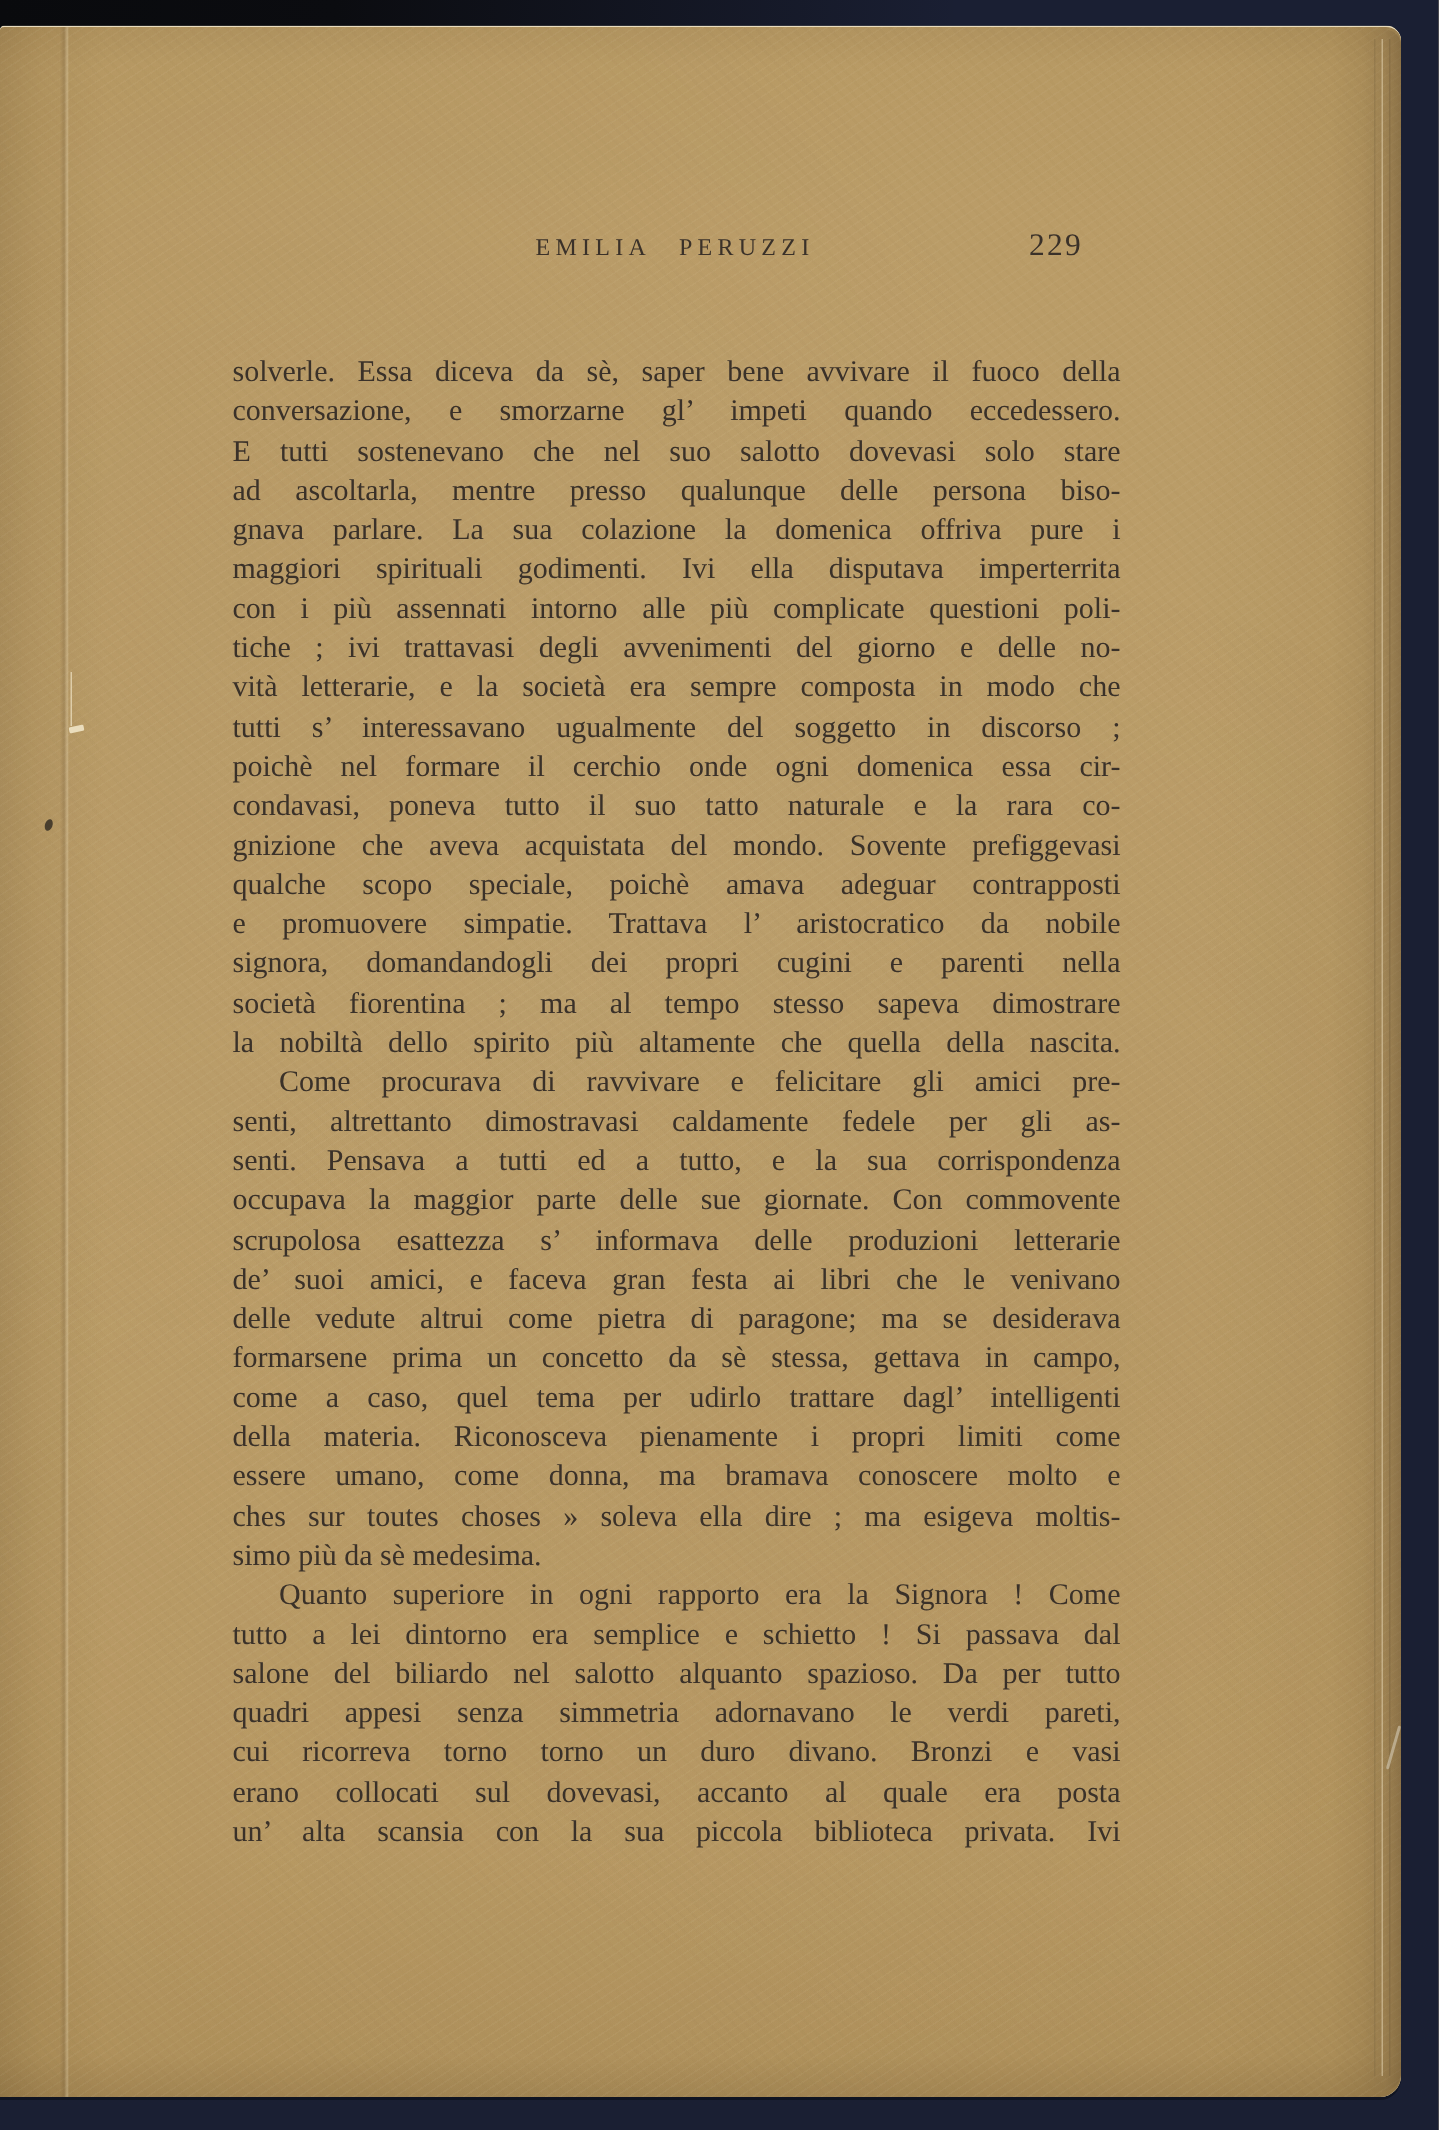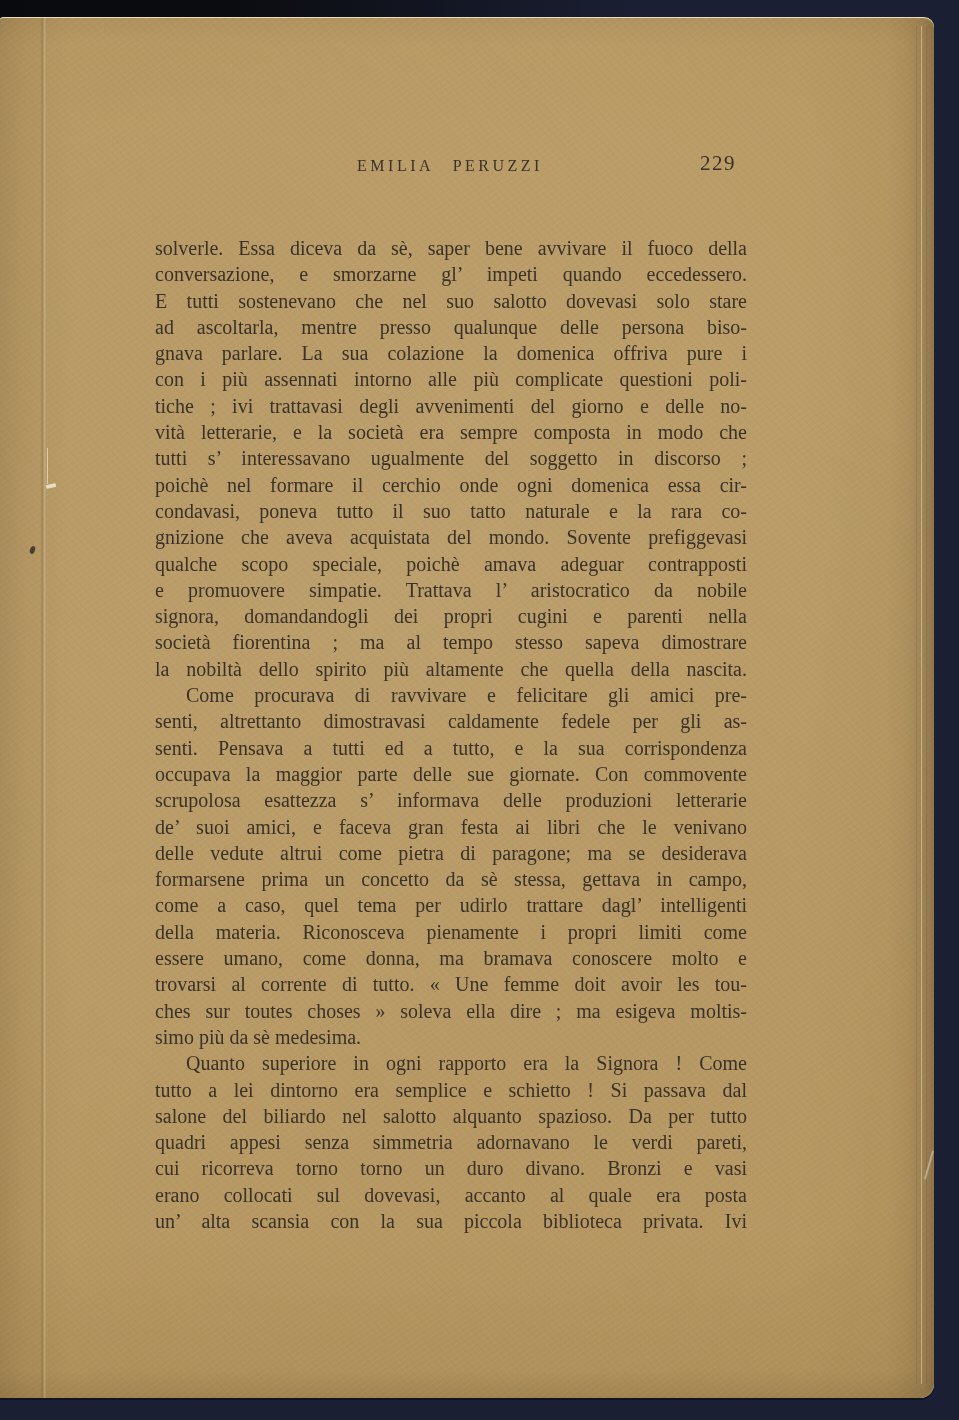--- a/index.html
+++ b/index.html
@@ -67,21 +67,20 @@
   .running-title{
     position:absolute;left:155px;top:139px;width:590px;
     text-align:center;
     font-size:16px;letter-spacing:3.5px;word-spacing:12px;
     color:var(--ink,#3a3129);
   }
   .page-number{
     position:absolute;left:686px;top:133px;width:50px;
     font-size:21px;letter-spacing:1.5px;
     color:var(--ink,#3a3129);
-    text-align:right;
   }
   
   .body-text{
     position:absolute;left:155px;top:177px;width:592px;
     font-size:20px;line-height:26.3px;
     color:var(--ink,#3a3129);
     margin-top:40px;
   }
   .line{
     height:26.3px;
@@ -103,20 +102,21 @@
     <div class="running-title">EMILIA PERUZZI</div>
 
     <div class="page-number">229</div>
 
     <div class="body-text">
         <div class="line">solverle. Essa diceva da sè, saper bene avvivare il fuoco della</div>
         <div class="line">conversazione, e smorzarne gl’ impeti quando eccedessero.</div>
         <div class="line">E tutti sostenevano che nel suo salotto dovevasi solo stare</div>
         <div class="line">ad ascoltarla, mentre presso qualunque delle persona biso-</div>
         <div class="line">gnava parlare. La sua colazione la domenica offriva pure i</div>
+        <div class="line">maggiori spirituali godimenti. Ivi ella disputava imperterrita</div>
         <div class="line">con i più assennati intorno alle più complicate questioni poli-</div>
         <div class="line">tiche ; ivi trattavasi degli avvenimenti del giorno e delle no-</div>
         <div class="line">vità letterarie, e la società era sempre composta in modo che</div>
         <div class="line">tutti s’ interessavano ugualmente del soggetto in discorso ;</div>
         <div class="line">poichè nel formare il cerchio onde ogni domenica essa cir-</div>
         <div class="line">condavasi, poneva tutto il suo tatto naturale e la rara co-</div>
         <div class="line">gnizione che aveva acquistata del mondo. Sovente prefiggevasi</div>
         <div class="line">qualche scopo speciale, poichè amava adeguar contrapposti</div>
         <div class="line">e promuovere simpatie. Trattava l’ aristocratico da nobile</div>
         <div class="line">signora, domandandogli dei propri cugini e parenti nella</div>
@@ -126,21 +126,20 @@
         <div class="line">senti, altrettanto dimostravasi caldamente fedele per gli as-</div>
         <div class="line">senti. Pensava a tutti ed a tutto, e la sua corrispondenza</div>
         <div class="line">occupava la maggior parte delle sue giornate. Con commovente</div>
         <div class="line">scrupolosa esattezza s’ informava delle produzioni letterarie</div>
         <div class="line">de’ suoi amici, e faceva gran festa ai libri che le venivano</div>
         <div class="line">delle vedute altrui come pietra di paragone; ma se desiderava</div>
         <div class="line">formarsene prima un concetto da sè stessa, gettava in campo,</div>
         <div class="line">come a caso, quel tema per udirlo trattare dagl’ intelligenti</div>
         <div class="line">della materia. Riconosceva pienamente i propri limiti come</div>
         <div class="line">essere umano, come donna, ma bramava conoscere molto e</div>
-        <div class="line">trovarsi al corrente di tutto. « Une femme doit avoir les tou-</div>
         <div class="line">ches sur toutes choses » soleva ella dire ; ma esigeva moltis-</div>
         <div class="line noju">simo più da sè medesima.</div>
         <div class="line ind">Quanto superiore in ogni rapporto era la Signora ! Come</div>
         <div class="line">tutto a lei dintorno era semplice e schietto ! Si passava dal</div>
         <div class="line">salone del biliardo nel salotto alquanto spazioso. Da per tutto</div>
         <div class="line">quadri appesi senza simmetria adornavano le verdi pareti,</div>
         <div class="line">cui ricorreva torno torno un duro divano. Bronzi e vasi</div>
         <div class="line">erano collocati sul dovevasi, accanto al quale era posta</div>
         <div class="line">un’ alta scansia con la sua piccola biblioteca privata. Ivi</div>
       </div>

